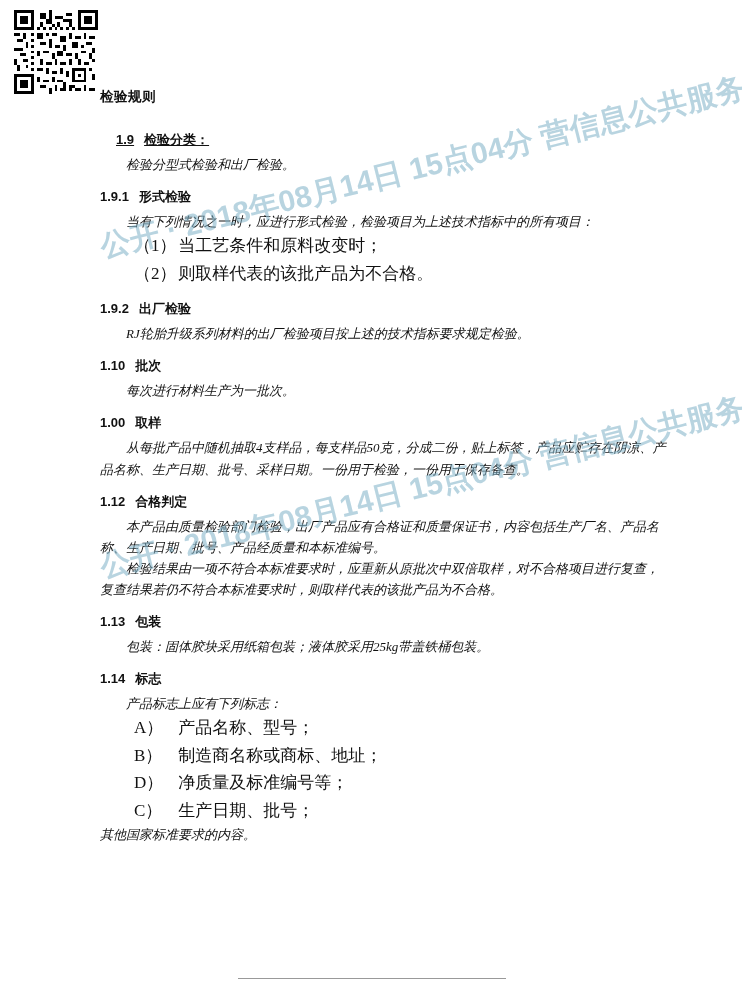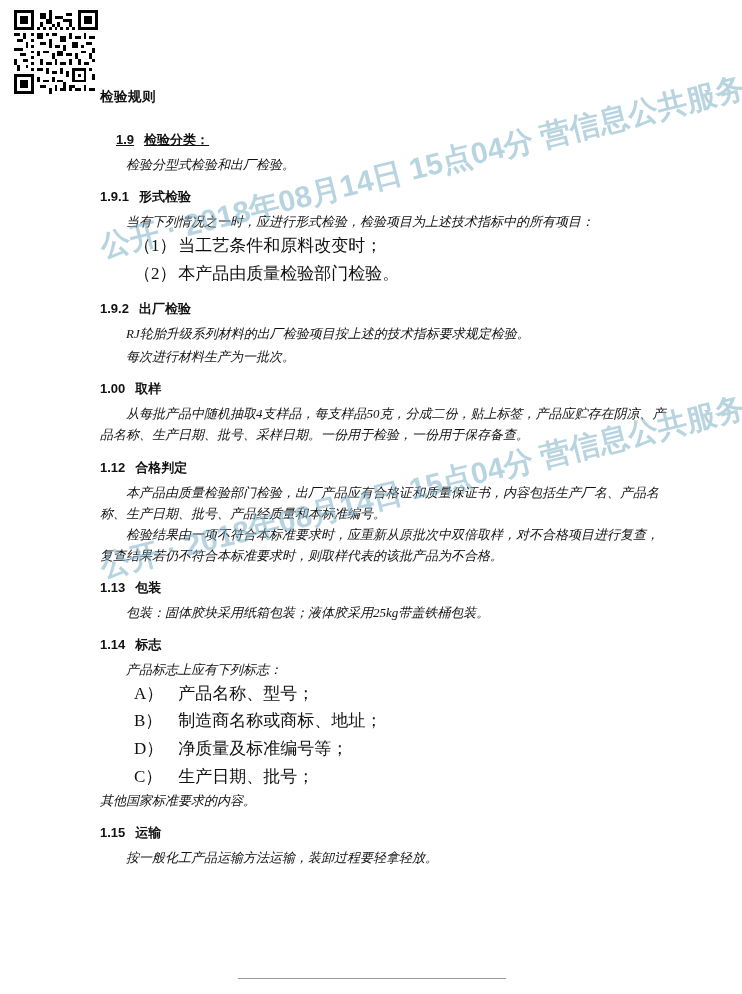--- a/index.html
+++ b/index.html
@@ -259,31 +259,34 @@
       </div>
       <p class="para">检验分型式检验和出厂检验。</p>
     </div>
 
     <div class="sec">
       <div class="sec-head">
         <span class="num">1.9.1</span><span>形式检验</span>
       </div>
       <p class="para tight">当有下列情况之一时，应进行形式检验，检验项目为上述技术指标中的所有项目：</p>
       <p class="listline"><span class="lbl">（1）</span><span>当工艺条件和原料改变时；</span></p>
-      <p class="listline"><span class="lbl">（2）</span><span>本产品由质量检验部门检验。</span></p>
+      <p class="listline"><span class="lbl">（2）</span><span>则取样代表的该批产品为不合格。</span></p>
     </div>
 
     <div class="sec">
       <div class="sec-head">
         <span class="num">1.9.2</span><span>出厂检验</span>
       </div>
       <p class="para">RJ轮胎升级系列材料的出厂检验项目按上述的技术指标要求规定检验。</p>
     </div>
 
     <div class="sec">
+      <div class="sec-head">
+        <span class="num">1.10</span><span>批次</span>
+      </div>
       <p class="para">每次进行材料生产为一批次。</p>
     </div>
 
     <div class="sec">
       <div class="sec-head">
         <span class="num">1.00</span><span>取样</span>
       </div>
       <p class="para">从每批产品中随机抽取4支样品，每支样品50克，分成二份，贴上标签，产品应贮存在阴凉、产品名称、生产日期、批号、采样日期。一份用于检验，一份用于保存备查。</p>
     </div>
 
@@ -307,26 +310,20 @@
         <span class="num">1.14</span><span>标志</span>
       </div>
       <p class="para tight">产品标志上应有下列标志：</p>
       <p class="listline"><span class="lbl">A）</span><span>产品名称、型号；</span></p>
       <p class="listline"><span class="lbl">B）</span><span>制造商名称或商标、地址；</span></p>
       <p class="listline"><span class="lbl">D）</span><span>净质量及标准编号等；</span></p>
       <p class="listline"><span class="lbl">C）</span><span>生产日期、批号；</span></p>
       <p class="para noindent">其他国家标准要求的内容。</p>
     </div>
 
-    <div class="sec">
-      <div class="sec-head">
-        <span class="num">1.15</span><span>运输</span>
-      </div>
-      <p class="para">按一般化工产品运输方法运输，装卸过程要轻拿轻放。</p>
-    </div>
 
 
   </div>
 
   <div class="wm" id="wm1">
     <span>公开 · 2018年08月14日 15点04分</span> <span>营信息公共服务平台</span>
   </div>
   <div class="wm" id="wm2">
     <span>公开 · 2018年08月14日 15点04分</span> <span>营信息公共服务平台</span>
   </div>

